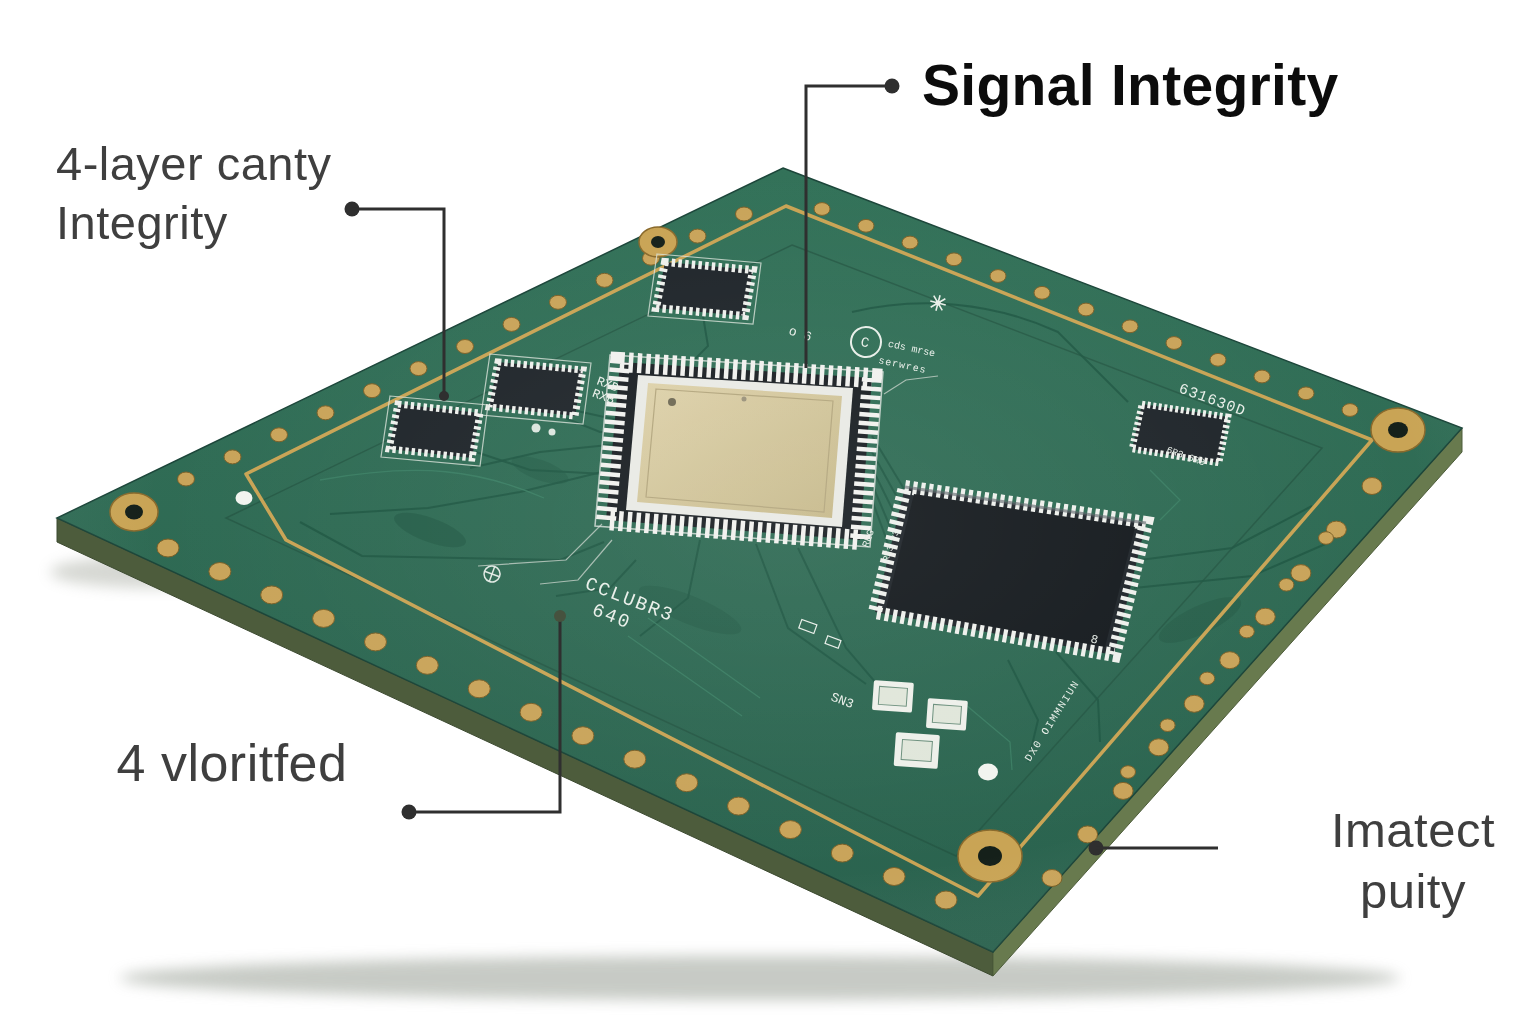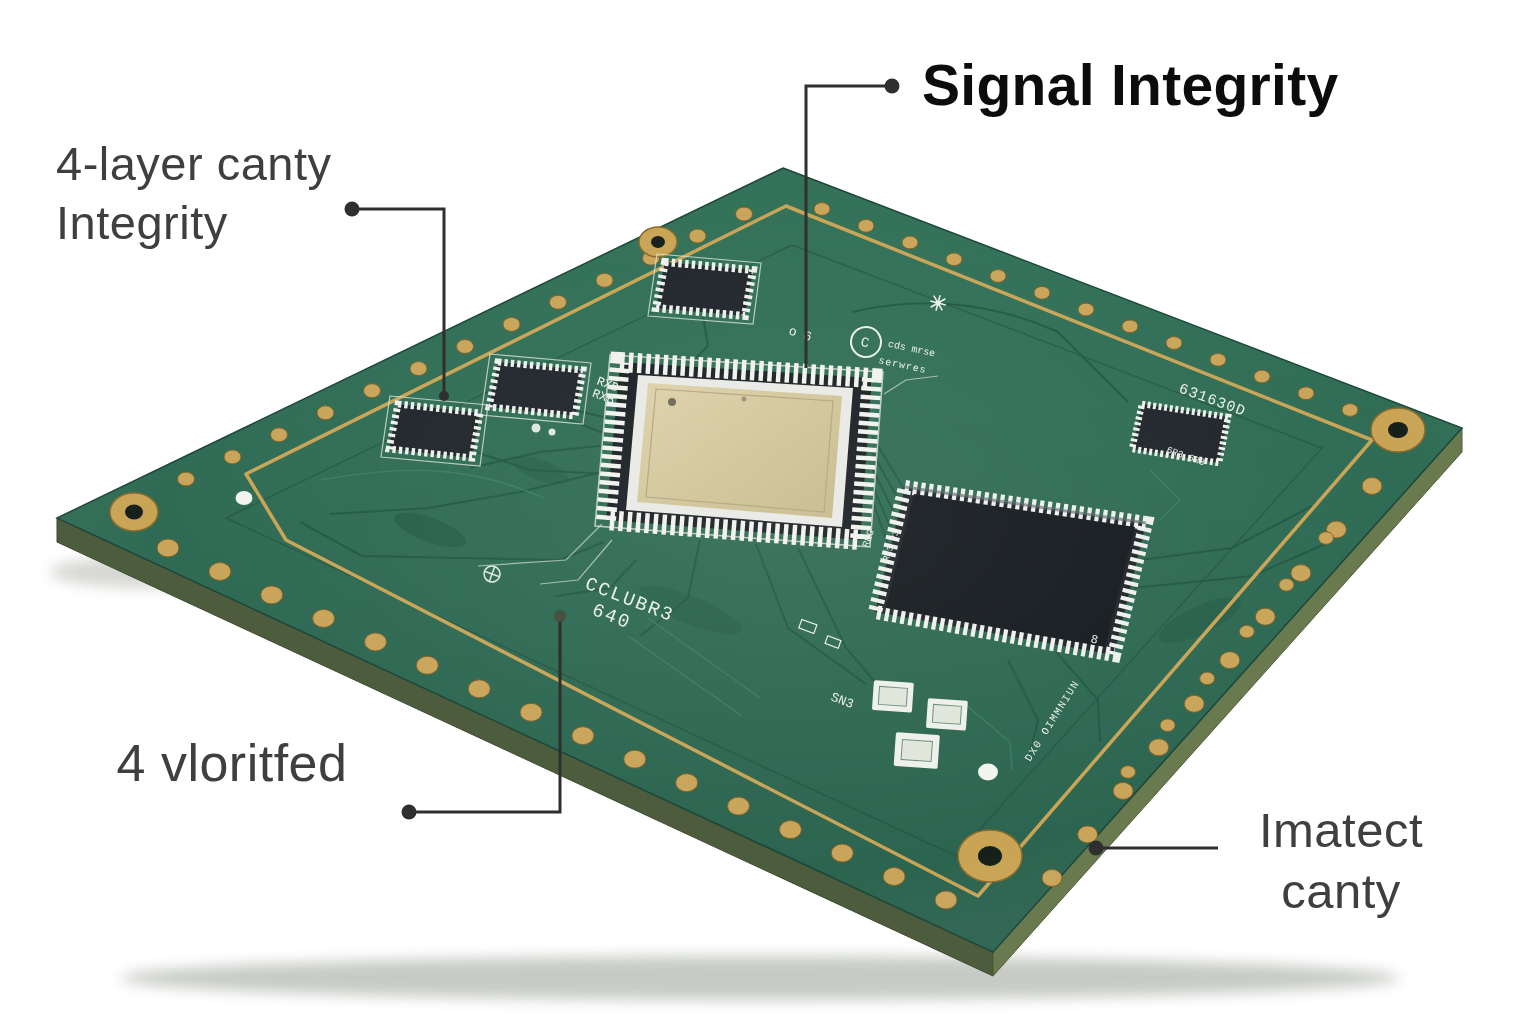--- a/index.html
+++ b/index.html
@@ -3,21 +3,21 @@
 <meta charset="utf-8">
 <style>
   html,body{margin:0;padding:0;background:#ffffff;}
   .stage{position:relative;width:1536px;height:1024px;background:#ffffff;overflow:hidden;
          font-family:"Liberation Sans",sans-serif;}
   .pcb-svg{position:absolute;left:0;top:0;}
   .label{position:absolute;color:#3f3f3f;}
   .lbl-tl{left:56px;top:134px;width:326px;text-align:left;font-size:47px;line-height:1.26;letter-spacing:.5px;}
   .lbl-si{left:922px;top:46px;font-size:57px;font-weight:700;color:#0c0c0c;letter-spacing:.3px;margin-top:6px;}
   .lbl-bl{left:86px;top:730px;width:292px;text-align:center;font-size:52px;line-height:1.28;letter-spacing:.5px;}
-  .lbl-br{left:1224px;top:800px;width:234px;text-align:center;font-size:49px;line-height:1.24;letter-spacing:.5px;}
+  .lbl-br{left:1296px;top:800px;width:234px;text-align:center;font-size:49px;line-height:1.24;letter-spacing:.5px;}
   .pad{fill:#c9a45a;stroke:#7c6128;stroke-width:1;}
   .trace{stroke:#1e5743;stroke-width:2;fill:none;opacity:.85;}
   .trace2{stroke:#3d8266;stroke-width:1.3;fill:none;opacity:.8;}
   .trace3{stroke:#ccd5cd;stroke-width:1.2;fill:none;opacity:.75;}
   .silk{fill:#e9efe9;font-family:"Liberation Mono",monospace;}
   .callout{stroke:#2f2f2f;stroke-width:3;fill:none;}
   .callout-dot{fill:#2f2f2f;}
 </style>
 </head>
 <body>
@@ -297,16 +297,16 @@
 <div class="label lbl-si">
   <div>Signal Integrity</div>
 </div>
 
 <div class="label lbl-bl">
   <div>4 vloritfed</div>
 </div>
 
 <div class="label lbl-br">
   <div>Imatect</div>
-  <div>canty</div>
+  <div>puity</div>
 </div>
 
 </div>
 
 </body></html>

